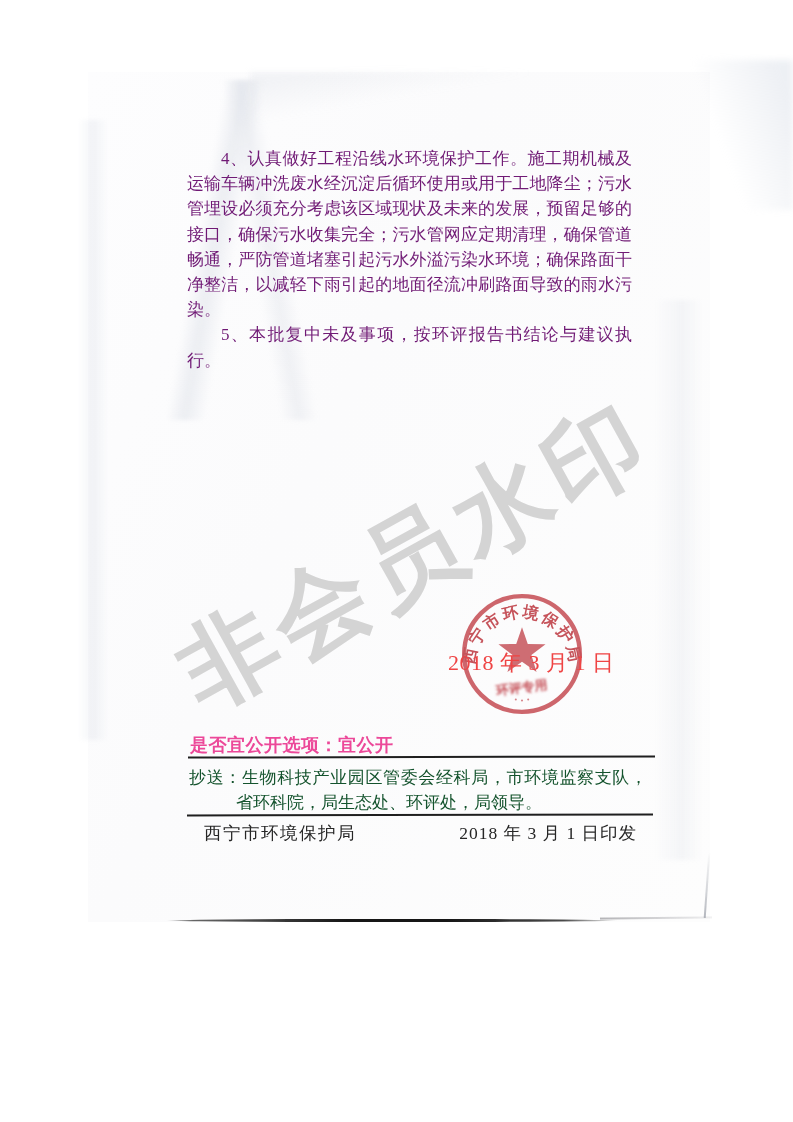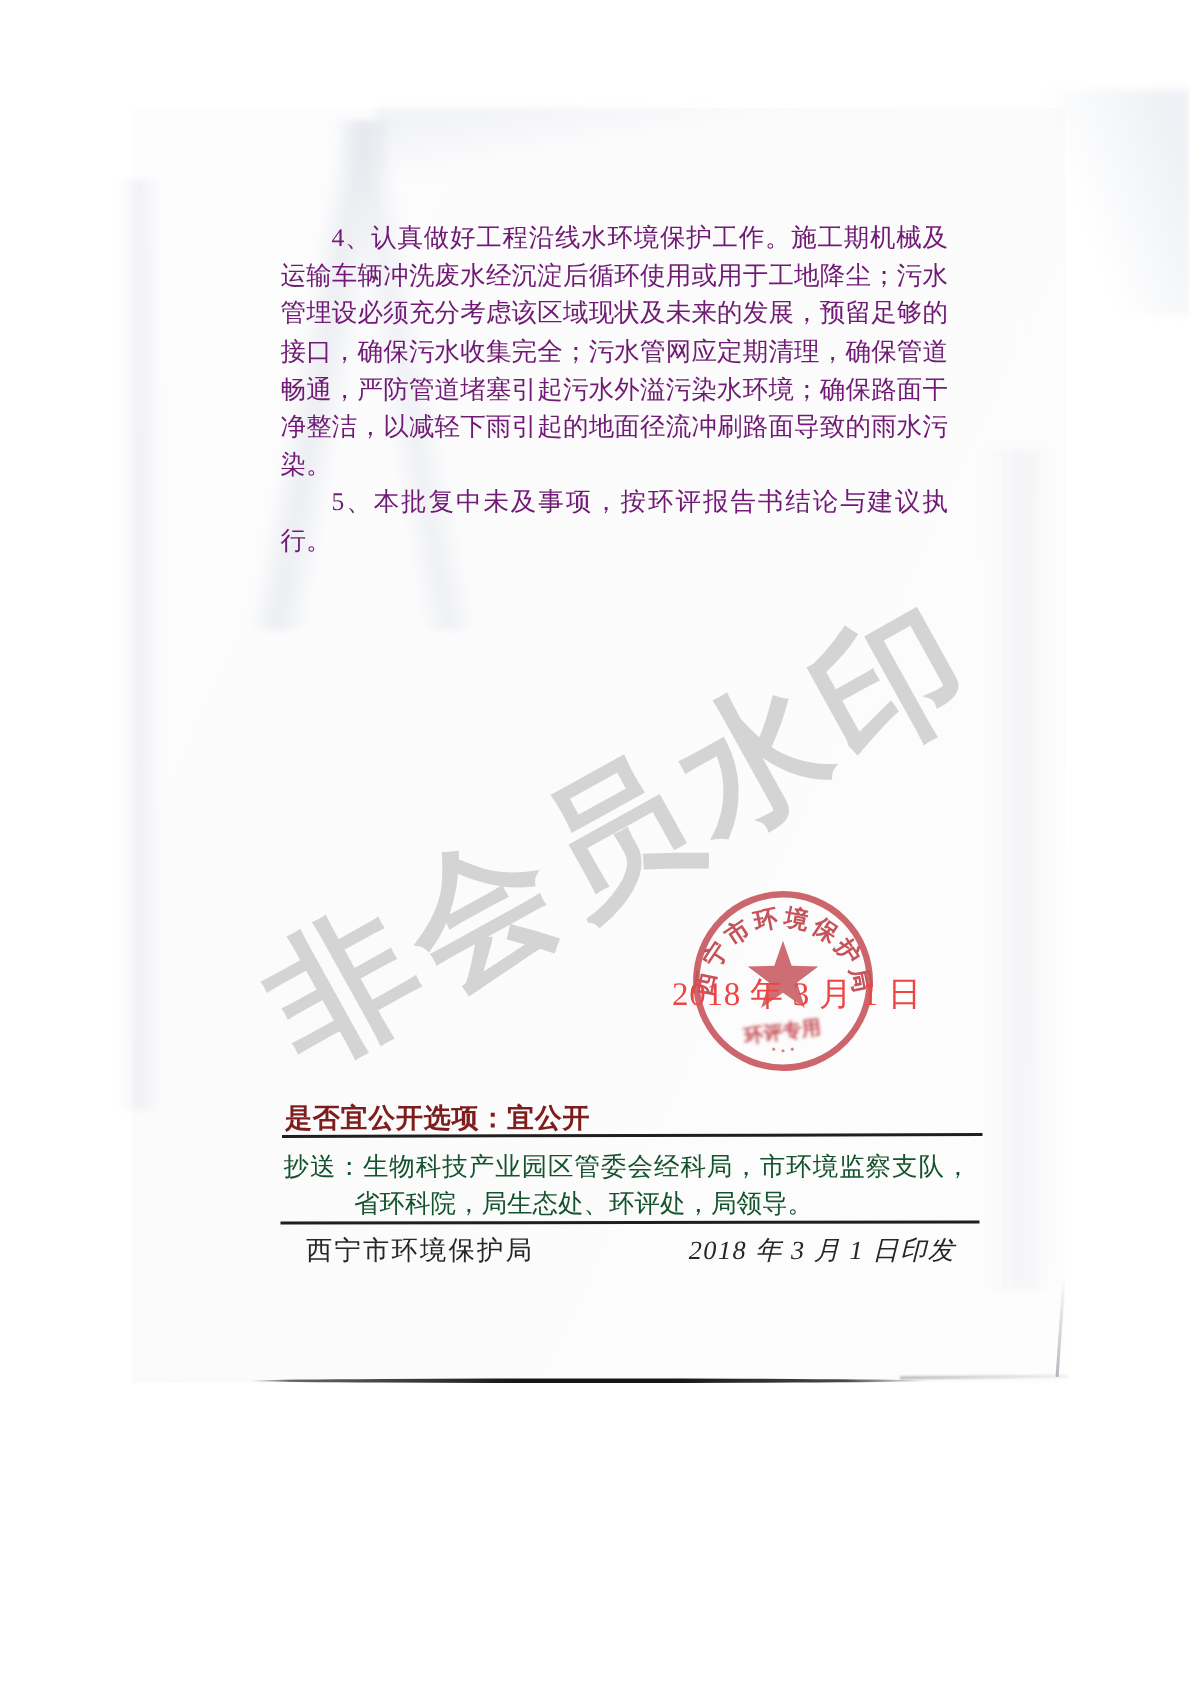--- a/index.html
+++ b/index.html
@@ -77,36 +77,36 @@
     position:absolute;left:448px;top:648px;z-index:4;
     font-size:22px;letter-spacing:.5px;color:#ef4444;white-space:nowrap;
   }
   .seal{
     position:absolute;left:458px;top:590px;width:128px;height:128px;z-index:3;
     mix-blend-mode:multiply;opacity:.92;filter:blur(.35px);
   }
   
   .disclosure{
     position:absolute;left:190px;top:733px;z-index:2;
-    font-size:18px;font-weight:bold;letter-spacing:.5px;color:#7f1d1d;white-space:nowrap;
+    font-size:18px;font-weight:bold;letter-spacing:.5px;color:#ec4899;white-space:nowrap;
   }
   .rule{position:absolute;background:#1f1f1f;z-index:2;}
   .rule-1{left:188px;top:756px;width:467px;height:2.3px;transform:rotate(-.15deg);}
   .rule-2{left:187px;top:814px;width:466px;height:2px;transform:rotate(-.1deg);}
   .cc-block{
     position:absolute;left:189px;top:766px;width:458px;z-index:2;
     font-size:17px;line-height:24.5px;text-align:justify;color:#14532d;
   }
   .cc-block p{margin:0;padding-left:47px;text-indent:-47px;}
   .footer-row{
     position:absolute;left:187px;top:821px;width:458px;z-index:2;
     font-size:17.5px;color:#262626;
   }
   .footer-issuer{position:absolute;left:17px;top:0;letter-spacing:1.5px;white-space:nowrap;}
-  .footer-print{position:absolute;right:8px;top:0;letter-spacing:1px;white-space:nowrap;font-style:italic;}
+  .footer-print{position:absolute;right:8px;top:0;letter-spacing:1px;white-space:nowrap;}
 </style>
 </head>
 <body>
 
 <div class="paper"></div>
 <div class="crease crease-tl"></div>
 <div class="crease crease-top"></div>
 <div class="crease crease-tr"></div>
 <div class="crease crease-left"></div>
 <div class="crease crease-right"></div>

